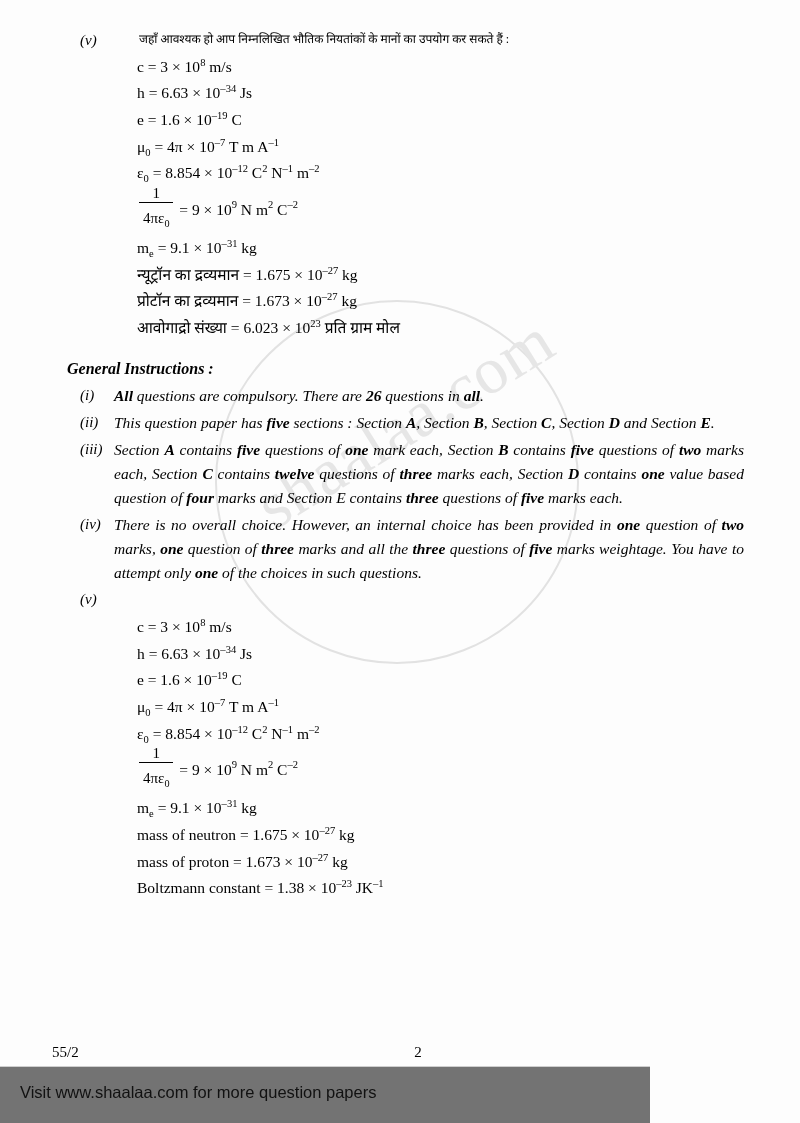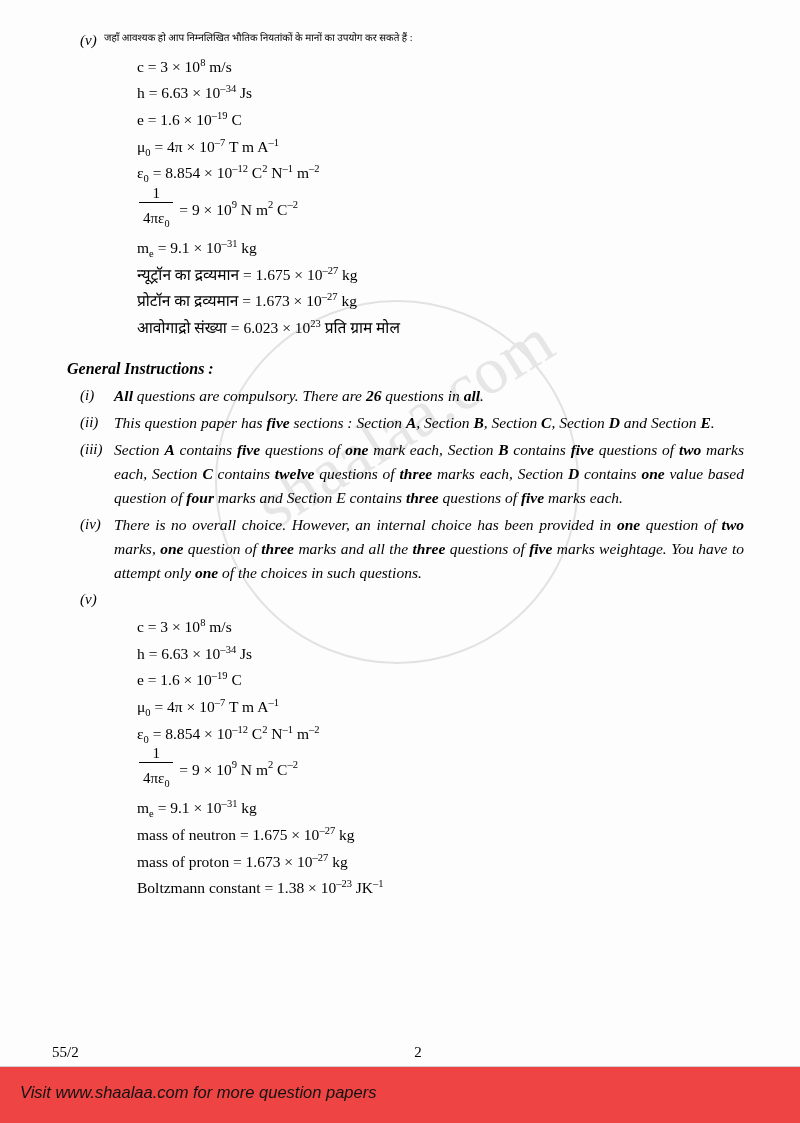--- a/index.html
+++ b/index.html
@@ -80,21 +80,22 @@
     box-sizing: border-box;
     line-height: 1.55;
   }
   .body-text {
     flex: 1;
     font-size: 15.5px;
     line-height: 1.5;
   }
   .hindi {
     font-family: "Liberation Serif", serif;
-    font-size: 10px;
+    font-size: 12px;
+    margin-left: 35px;
   }
   .const-line {
     font-size: 15.5px;
     line-height: 1.72;
     padding-left: 0px;
     white-space: nowrap;
   }
   .const-block {
     padding-left: 85px;
   }
@@ -174,26 +175,25 @@
   .footer-center {
     flex: 1;
     text-align: center;
     font-size: 15px;
     padding-right: 120px;
   }
   .bottom-bar {
     position: absolute;
     left: 0;
     bottom: 0;
-    width: 800px;
+    width: 650px;
     height: 56px;
     border-top: 1px solid #cfcfcf;
-    background: #ef4444;
+    background: #737373;
     z-index: 3;
-    font-style: italic;
   }
   .bottom-bar-text {
     position: absolute;
     left: 20px;
     top: 16px;
     font-family: "Liberation Sans", sans-serif;
     font-size: 16.5px;
     color: #111;
   }
 </style>

